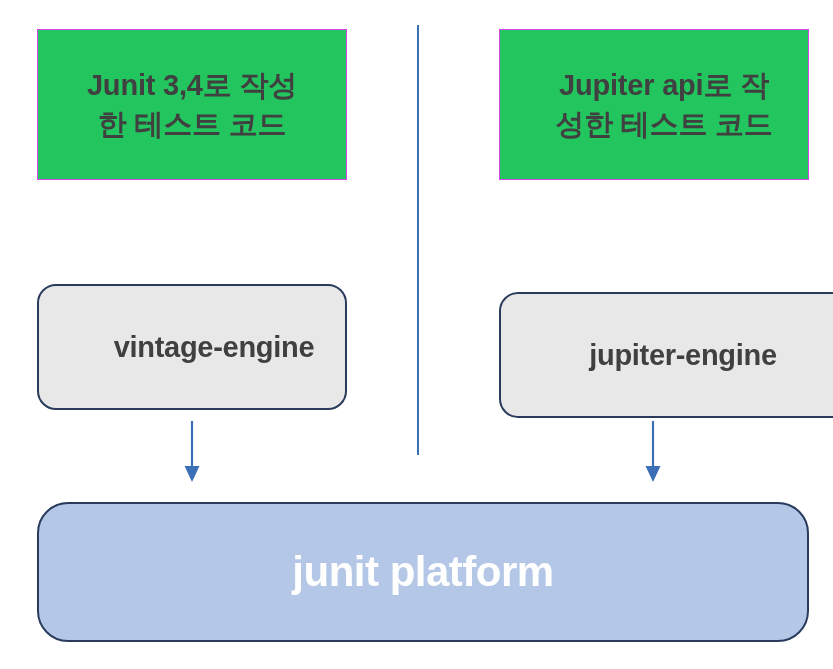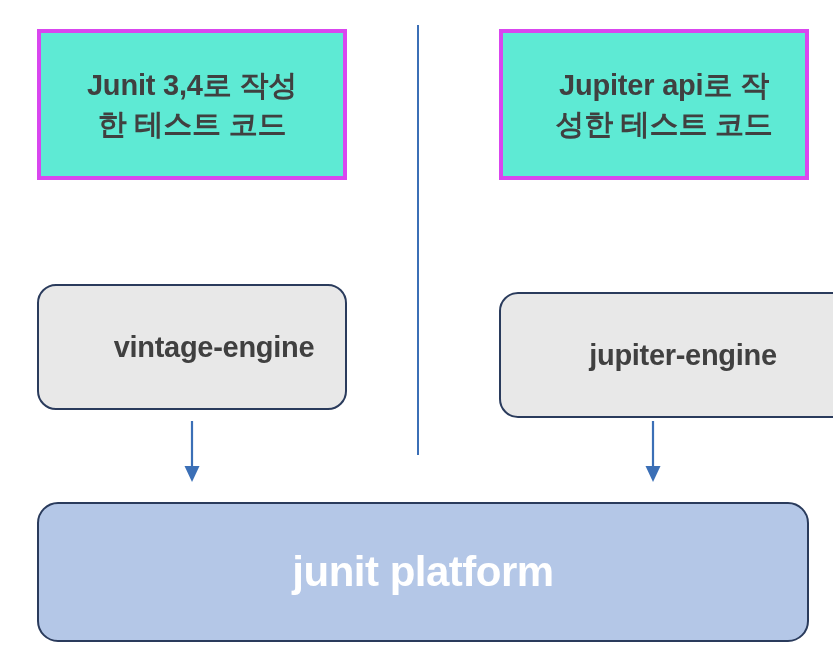--- a/index.html
+++ b/index.html
@@ -15,22 +15,22 @@
     width: 833px;
     height: 669px;
     background: #ffffff;
     overflow: hidden;
   }
 
   
   .src-box {
     position: absolute;
     box-sizing: border-box;
-    background: #5eead4;
-    border: 4px solid #d946ef;
+    background: #22c55e;
+    border: 1px solid #d946ef;
     display: flex;
     align-items: center;
     justify-content: center;
     text-align: center;
   }
   .src-box .label {
     font-size: 29px;
     font-weight: bold;
     color: #404040;
     line-height: 1.32;
@@ -65,21 +65,21 @@
   
   #box-platform {
     position: absolute;
     box-sizing: border-box;
     left: 37px;
     top: 502px;
     width: 772px;
     height: 140px;
     background: #b4c7e7;
     border: 2px solid #2a3b5c;
-    border-radius: 21px;
+    border-radius: 31px;
     display: flex;
     align-items: center;
     justify-content: center;
   }
   #box-platform .label {
     font-size: 42px;
     font-weight: bold;
     color: #ffffff;
     letter-spacing: -0.5px;
   }

